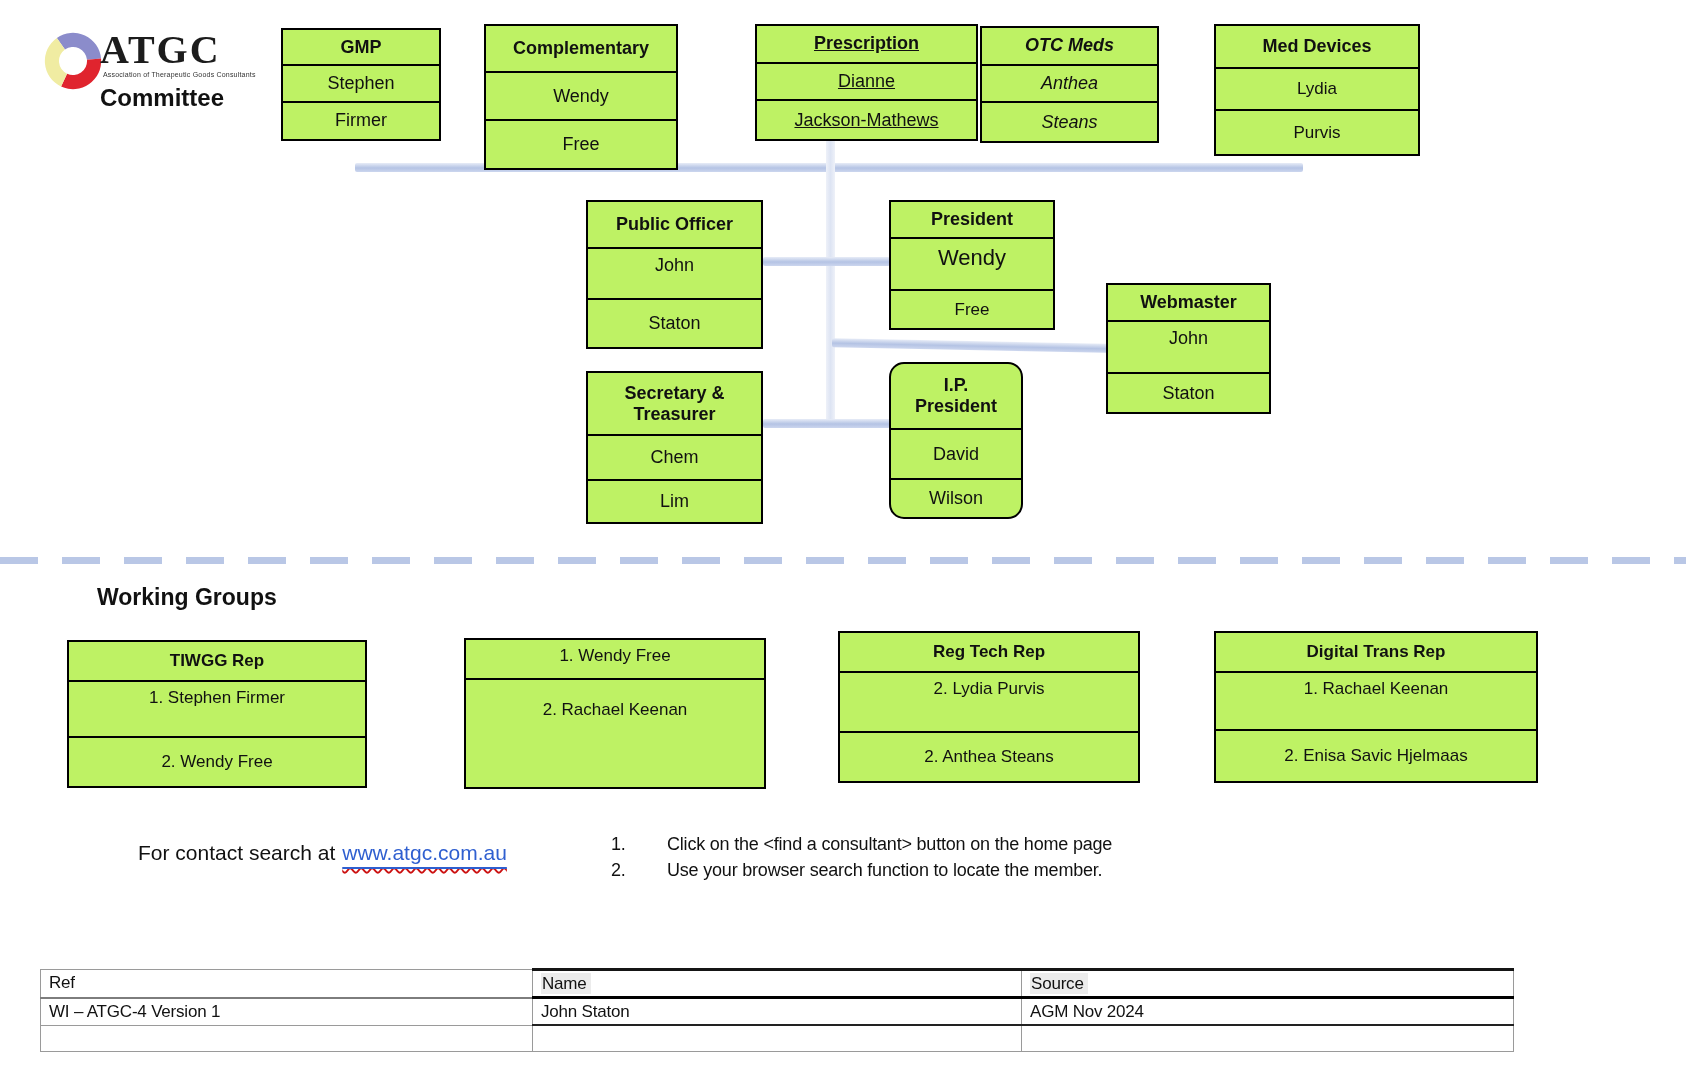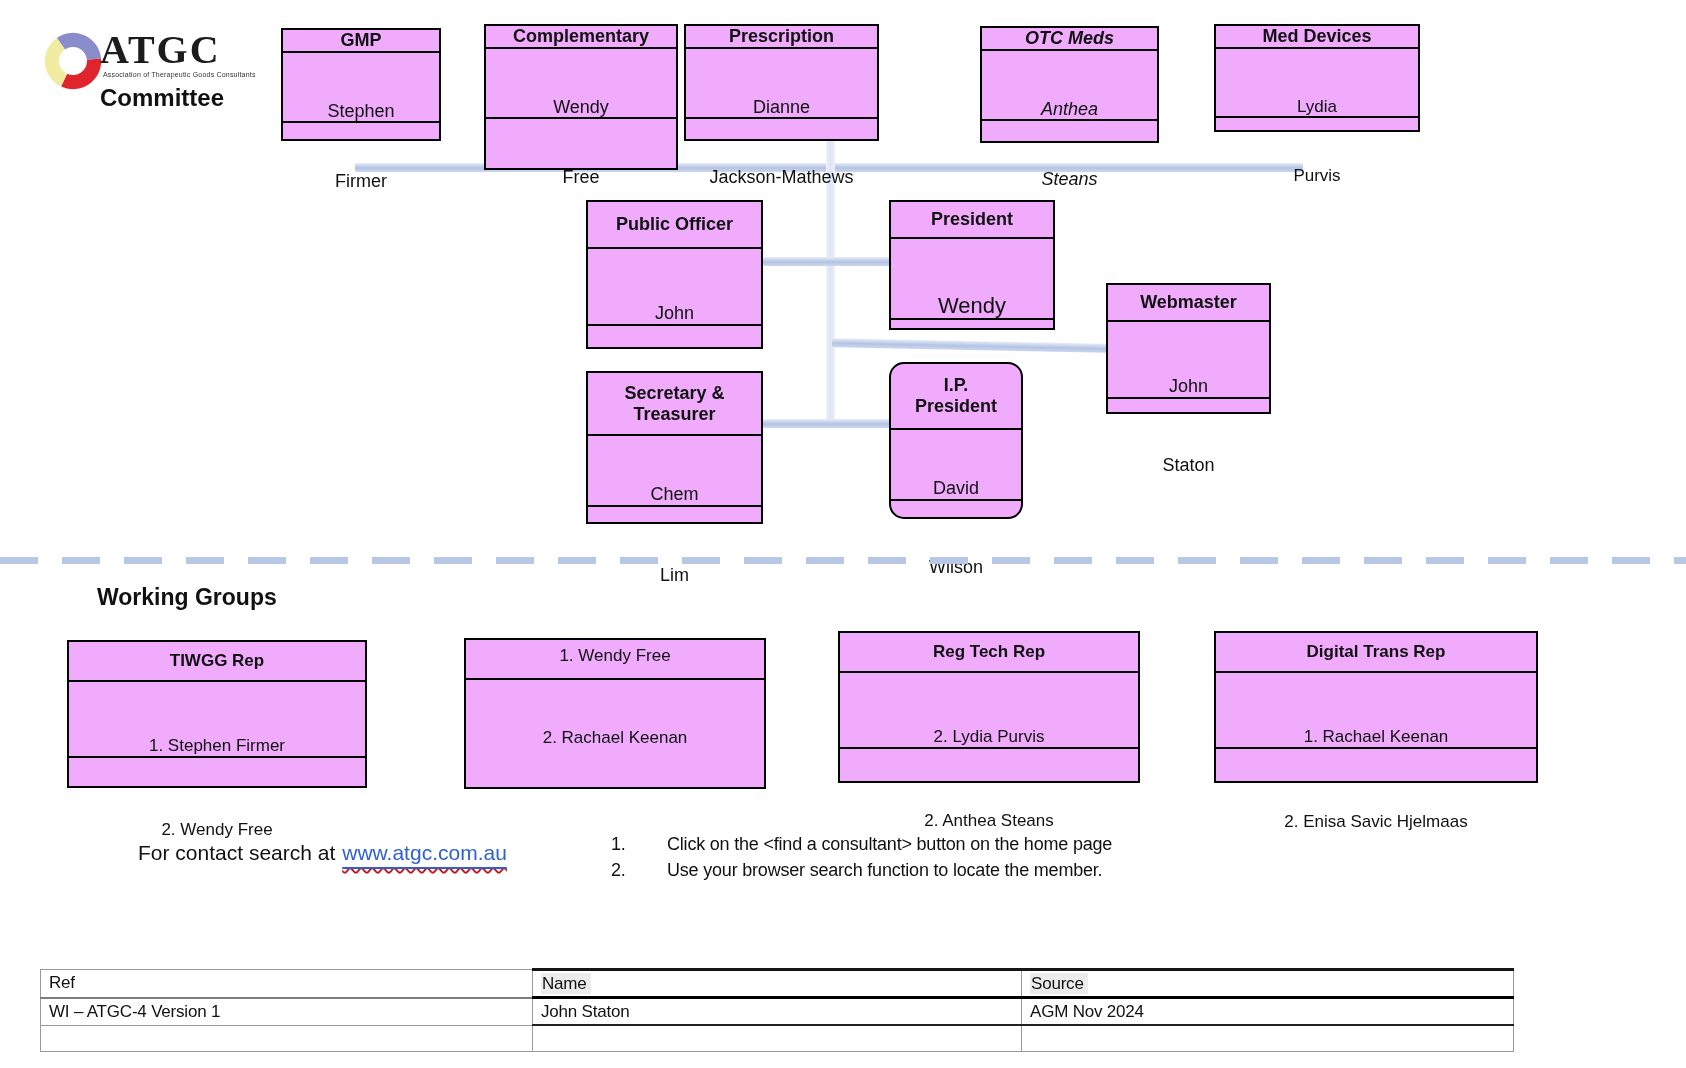--- a/index.html
+++ b/index.html
@@ -9,22 +9,22 @@
   }
 
   
   .logo-swirl { position:absolute; left:41px; top:29px; }
   .brand { position:absolute; left:100px; top:26px; font-family:"Liberation Serif", serif;
            font-weight:bold; font-size:40px; letter-spacing:2px; color:#1c1c1c; }
   .tagline { position:absolute; left:103px; top:71px; font-size:7px; color:#333; letter-spacing:0.2px; }
   .committee-label { position:absolute; left:100px; top:84px; font-weight:bold; font-size:24px; color:#111; }
 
   
-  .obox { position:absolute; background:#f0abfc; border:2px solid #000;
-          display:grid; grid-auto-rows:1fr; box-sizing:border-box;gap:48px; }
+  .obox { position:absolute; background:#bef264; border:2px solid #000;
+          display:grid; grid-auto-rows:1fr; box-sizing:border-box; }
   .orow { display:flex; align-items:center; justify-content:center; text-align:center;
           border-bottom:2px solid #000; font-size:18px; line-height:1.15; padding:0 4px; }
   .orow:last-child { border-bottom:none; }
   .orow.title { font-weight:bold; white-space:pre-line; }
   .orow.topal { align-items:flex-start; padding-top:6px; }
   .orow.big { font-size:22px; }
   .orow.sm  { font-size:17px; }
 
   
   .hbar { position:absolute; height:9px; border-radius:2px;
@@ -80,31 +80,31 @@
   <div class="obox" style="left:281px; top:28px; width:160px; height:113px;">
     <div class="orow title">GMP</div>
     <div class="orow">Stephen</div>
     <div class="orow">Firmer</div>
   </div>
   <div class="obox" style="left:484px; top:24px; width:194px; height:146px;">
     <div class="orow title">Complementary</div>
     <div class="orow">Wendy</div>
     <div class="orow">Free</div>
   </div>
-  <div class="obox" style="left:684px; top:24px; width:195px; height:117px;">
+  <div class="obox" style="left:755px; top:24px; width:223px; height:117px;text-decoration:underline;">
     <div class="orow title">Prescription</div>
     <div class="orow">Dianne</div>
     <div class="orow">Jackson-Mathews</div>
   </div>
   <div class="obox" style="left:980px; top:26px; width:179px; height:117px;font-style:italic;">
     <div class="orow title">OTC Meds</div>
     <div class="orow">Anthea</div>
     <div class="orow">Steans</div>
   </div>
-  <div class="obox" style="left:1214px; top:24px; width:206px; height:108px;">
+  <div class="obox" style="left:1214px; top:24px; width:206px; height:132px;">
     <div class="orow title">Med Devices</div>
     <div class="orow sm">Lydia</div>
     <div class="orow sm">Purvis</div>
   </div>
 
   <div class="obox" style="left:586px; top:200px; width:177px; height:149px; grid-template-rows:47px 1fr 47px;">
     <div class="orow title">Public Officer</div>
     <div class="orow topal">John</div>
     <div class="orow">Staton</div>
   </div>

